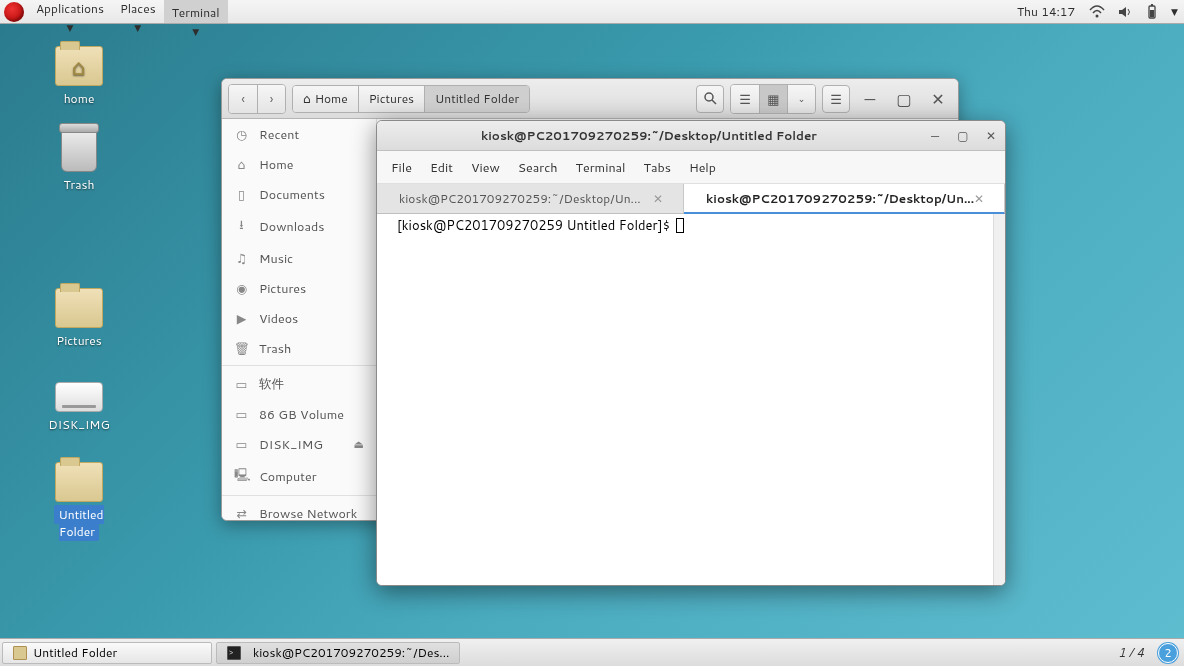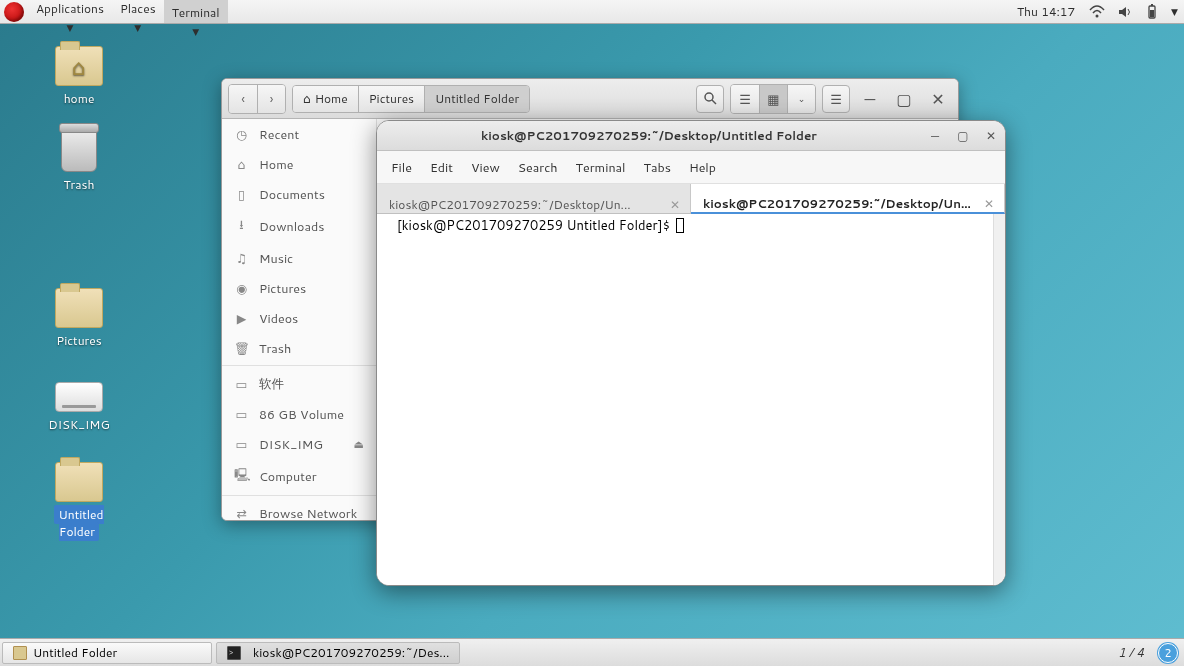--- a/index.html
+++ b/index.html
@@ -47,28 +47,28 @@
 .win-ctl { width:28px; height:28px; display:flex; align-items:center; justify-content:center; cursor:pointer; color:#555;}
 
 .naut-body { flex:1; display:flex; overflow:hidden;}
 .sidebar { width:155px; background:#fafafa; border-right:1px solid #ddd; overflow-y:auto; font-size:12.5px; color:#555;}
 .sidebar .item { display:flex; align-items:center; gap:10px; padding:6px 12px; cursor:pointer;}
 .sidebar .item .sic { width:15px; text-align:center; color:#888;}
 .sidebar hr { border:none; border-top:1px solid #e0e0e0; margin:2px 0;}
 .eject { margin-left:auto; color:#888; font-size:11px;}
 
 
-.terminal { position:absolute; left:376px; top:120px; width:630px; height:466px; background:#fff; border:1px solid #8a8a8a; border-radius:13px; box-shadow:0 6px 24px rgba(0,0,0,.45); display:flex; flex-direction:column; overflow:hidden; z-index:20;}
+.terminal { position:absolute; left:376px; top:120px; width:630px; height:466px; background:#fff; border:1px solid #8a8a8a; border-radius:6px; box-shadow:0 6px 24px rgba(0,0,0,.45); display:flex; flex-direction:column; overflow:hidden; z-index:20;}
 .term-title { height:30px; background:linear-gradient(#ededed,#dcdcdc); border-bottom:1px solid #c0c0c0; display:flex; align-items:center; font-size:12px; color:#333; font-weight:bold;}
 .term-title .ttl { flex:1; text-align:center; }
 .term-title .wc { width:28px; text-align:center; cursor:pointer; color:#555; font-weight:normal;}
 .term-menu { height:26px; display:flex; align-items:center; gap:2px; padding:16px 6px; font-size:12.5px; color:#333; border-bottom:1px solid #e0e0e0; background:#f7f7f7;}
 .term-menu span { padding:3px 8px; cursor:pointer;}
 .term-tabs { height:30px; display:flex; background:#e4e4e4; border-bottom:1px solid #c0c0c0;}
-.term-tabs .tab { flex:1; display:flex; align-items:flex-end; padding:0 12px; font-size:12px; color:#555; border-right:1px solid #c8c8c8; cursor:pointer; position:relative;}
+.term-tabs .tab { flex:1; display:flex; align-items:center; padding:0 22px; font-size:12px; color:#555; border-right:1px solid #c8c8c8; cursor:pointer; position:relative;}
 .term-tabs .tab.active { background:#fff; color:#222; font-weight:bold; border-bottom:2px solid #4a90d9; margin-bottom:-1px;}
 .term-tabs .tab .tx { width:8px; margin-left:auto; color:#999; font-size:12px;}
 .term-body { flex:1; background:#fff; font-family:"DejaVu Sans Mono", monospace; font-size:13px; padding:2px 20px; color:#000; position:relative;}
 .cursor-block { display:inline-block; width:8px; height:15px; border:1px solid #000; vertical-align:text-bottom; margin-left:2px;}
 .scrollbar-v { position:absolute; right:0; top:0; bottom:0; width:12px; background:#f0f0f0; border-left:1px solid #ddd;}
 
 
 .taskbar { position:absolute; left:0; right:0; bottom:0; height:28px; background:linear-gradient(#f0f0f0,#dcdcdc); border-top:1px solid #aaa; display:flex; align-items:center; font-size:12px; z-index:50;}
 .taskbar .task { display:flex; align-items:center; gap:6px; padding:0 10px; height:22px; margin:0 2px; border:1px solid #bbb; background:linear-gradient(#fafafa,#e6e6e6); border-radius:2px; cursor:pointer; min-width:210px;}
 .taskbar .task.active { background:linear-gradient(#e0e0e0,#cfcfcf);gap:12px;}

